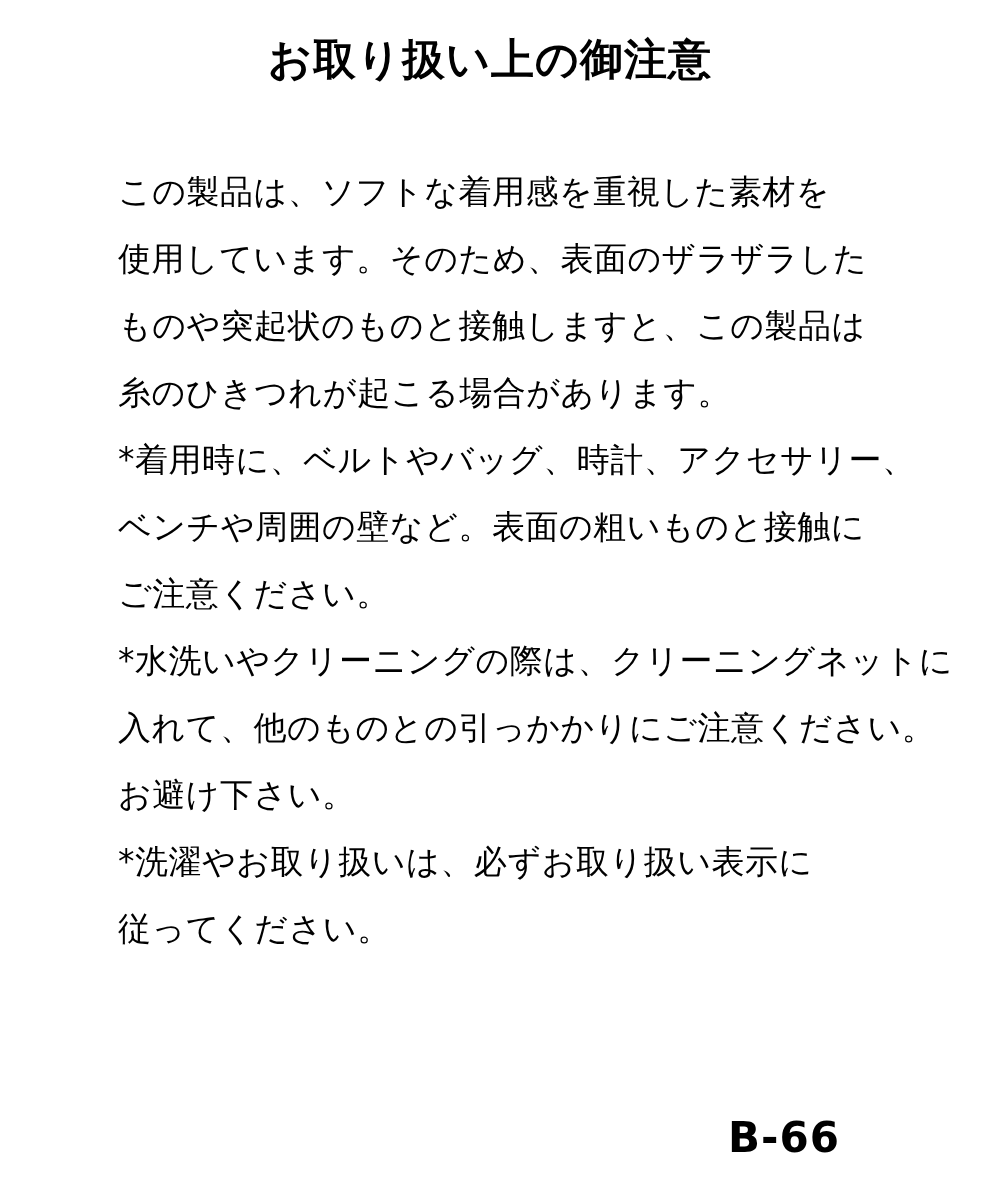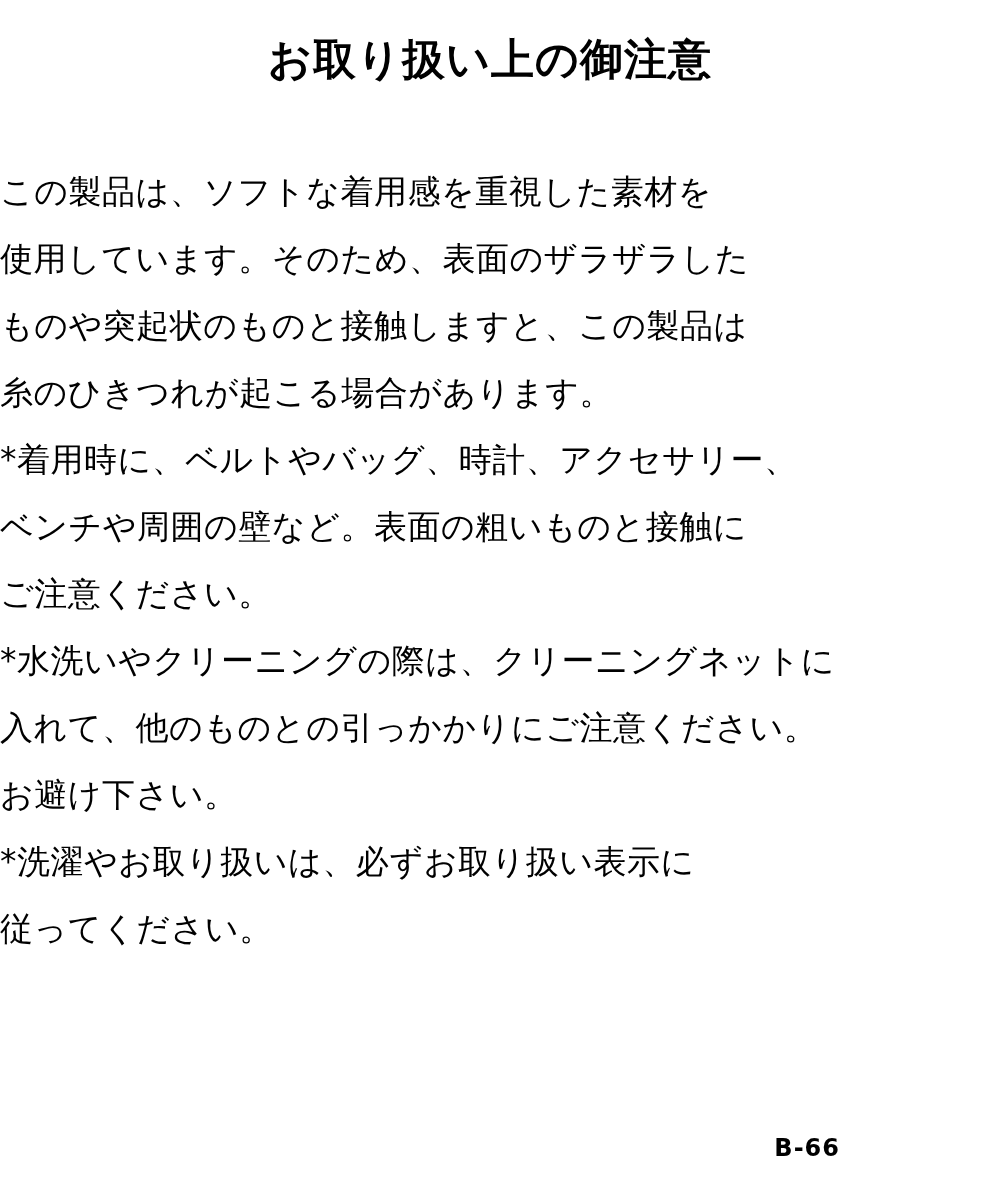--- a/index.html
+++ b/index.html
@@ -25,33 +25,34 @@
     text-align: center;
     font-size: 43px;
     font-weight: bold;
     letter-spacing: 1px;
     margin: 0;
     padding-top: 34px;
     line-height: 1.2;
   }
   .body-block {
     margin-top: 72px;
+    padding-left: 118px;
     padding-right: 110px;
   }
   .body-line {
     font-size: 33px;
     line-height: 67px;
     white-space: nowrap;
     letter-spacing: 0.5px;
   }
   .footer-code {
     position: absolute;
     right: 140px;
     bottom: 38px;
-    font-size: 24px;
+    font-size: 42px;
     font-weight: bold;
     letter-spacing: 1px;
   }
 </style>
 </head>
 <body>
 
 <div class="page">
 
   <h1 class="doc-title">お取り扱い上の御注意</h1>

